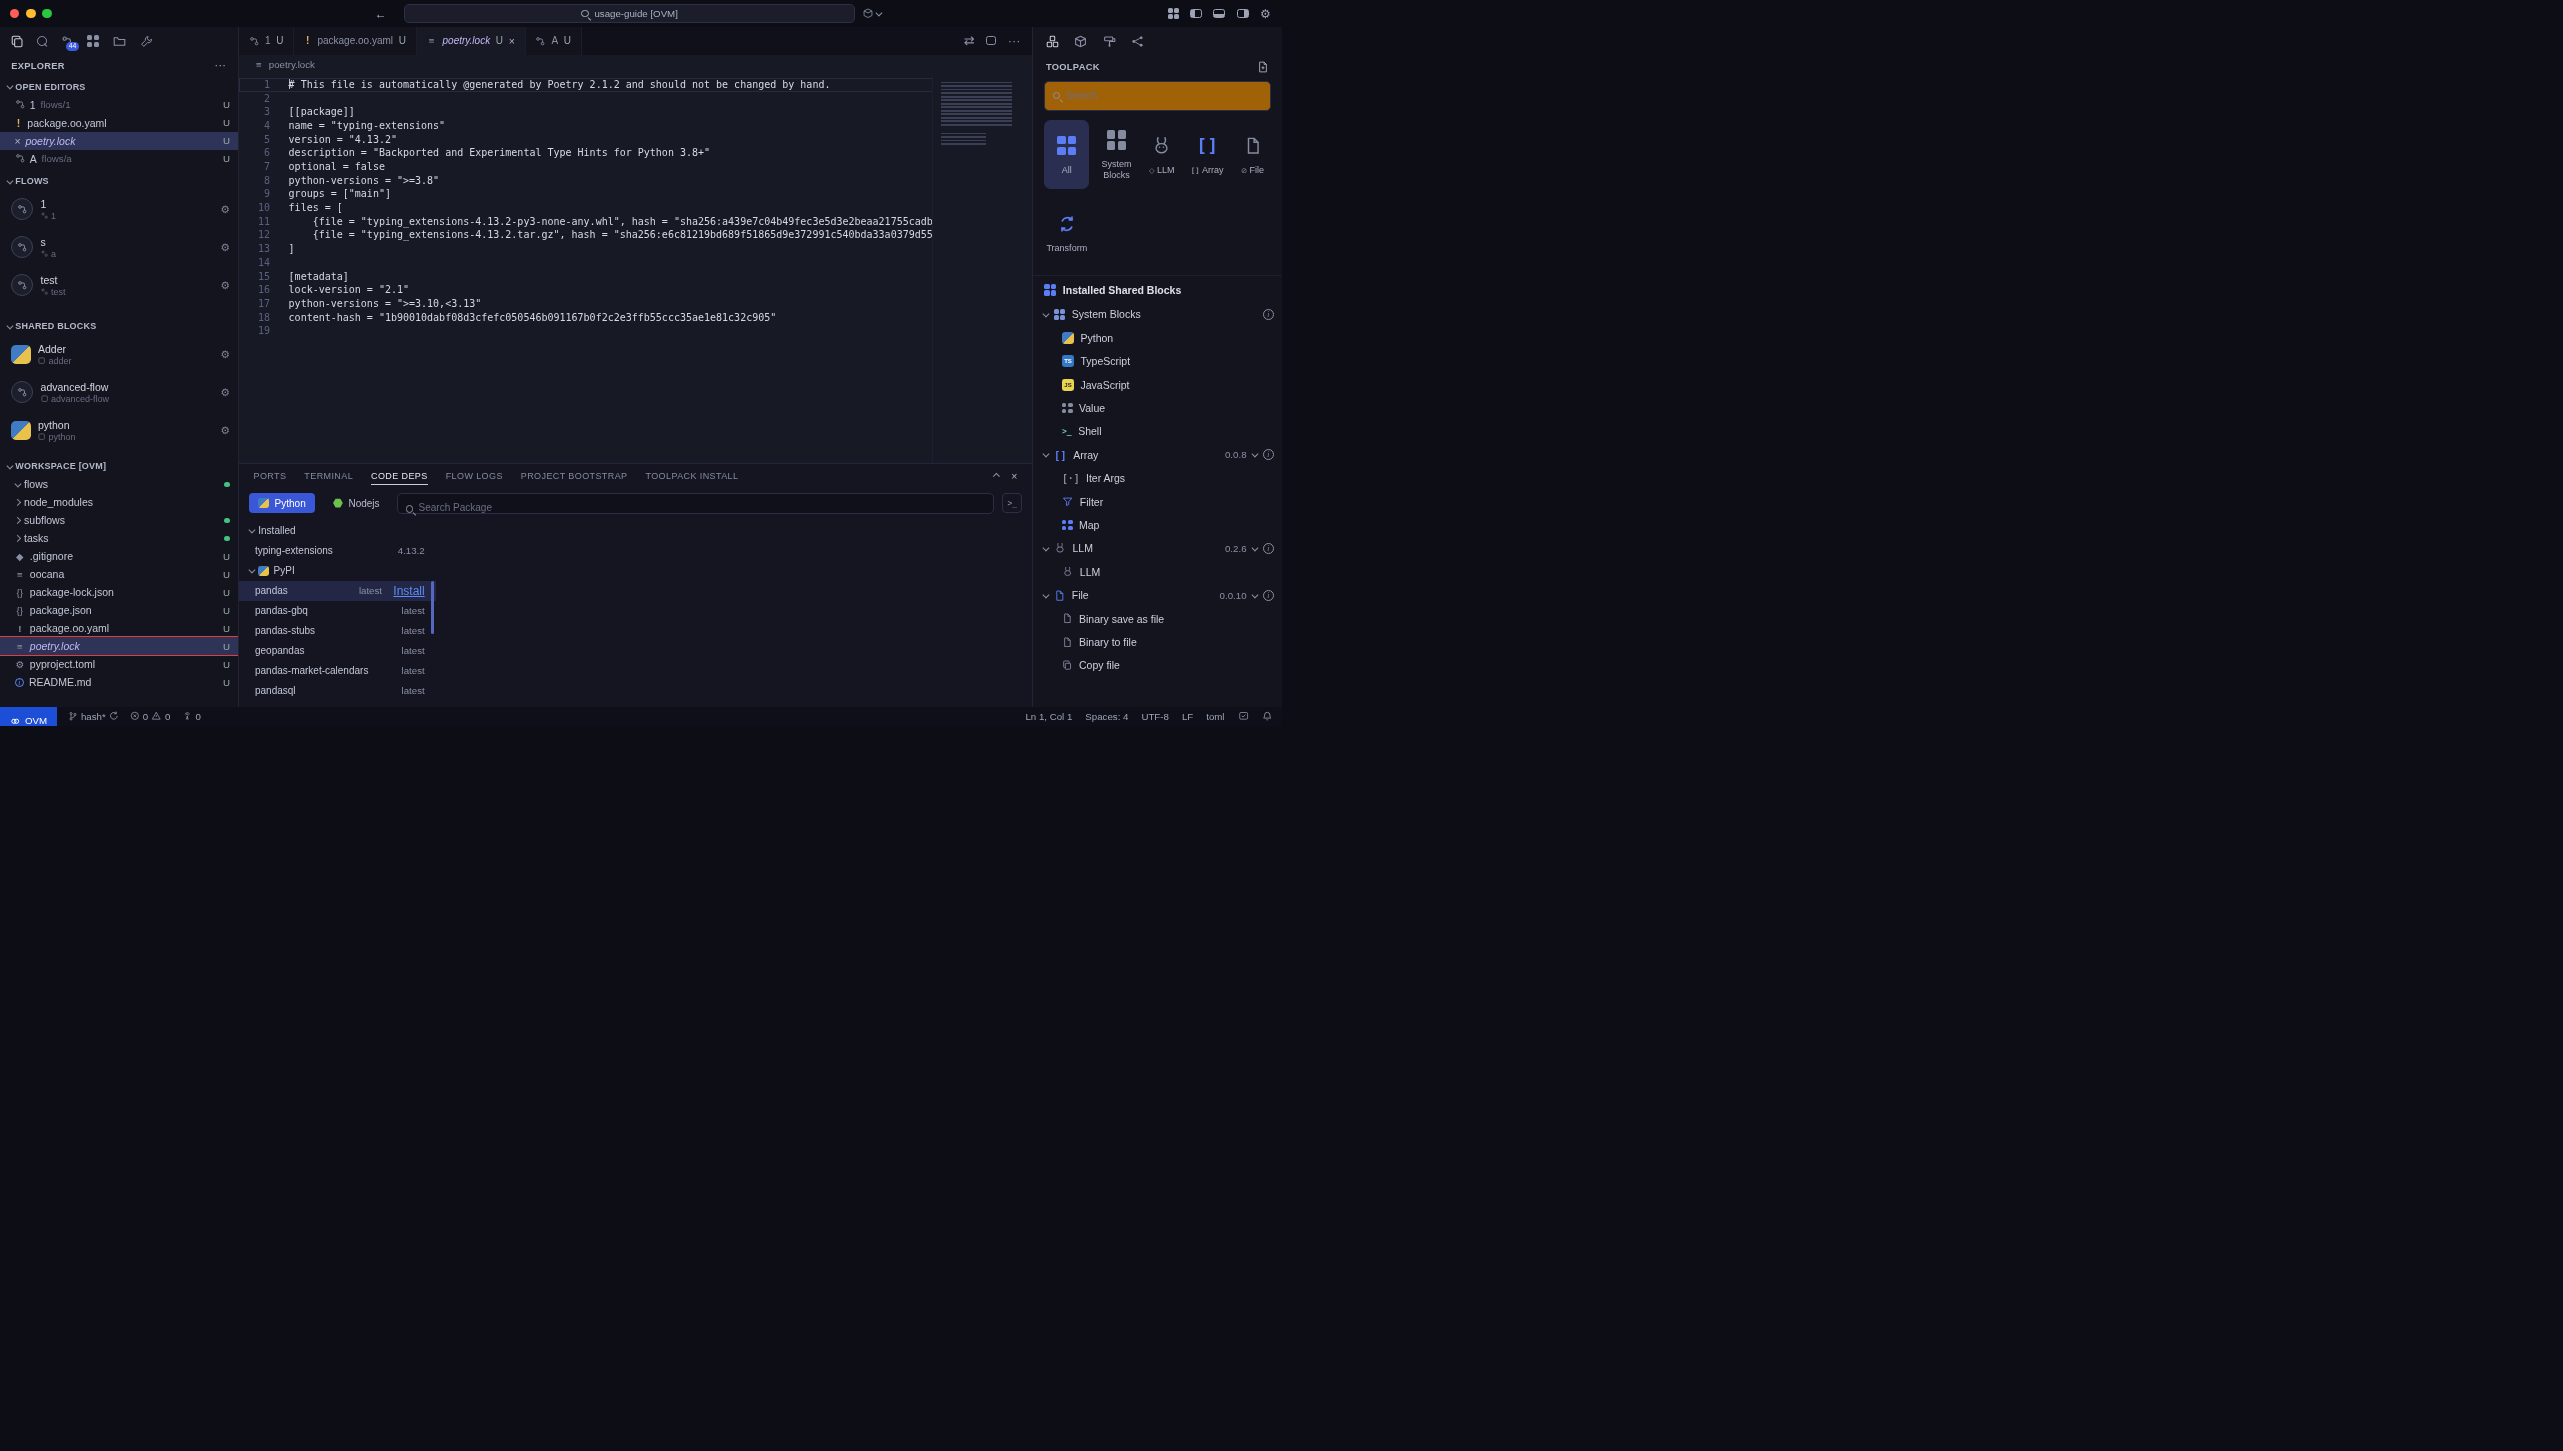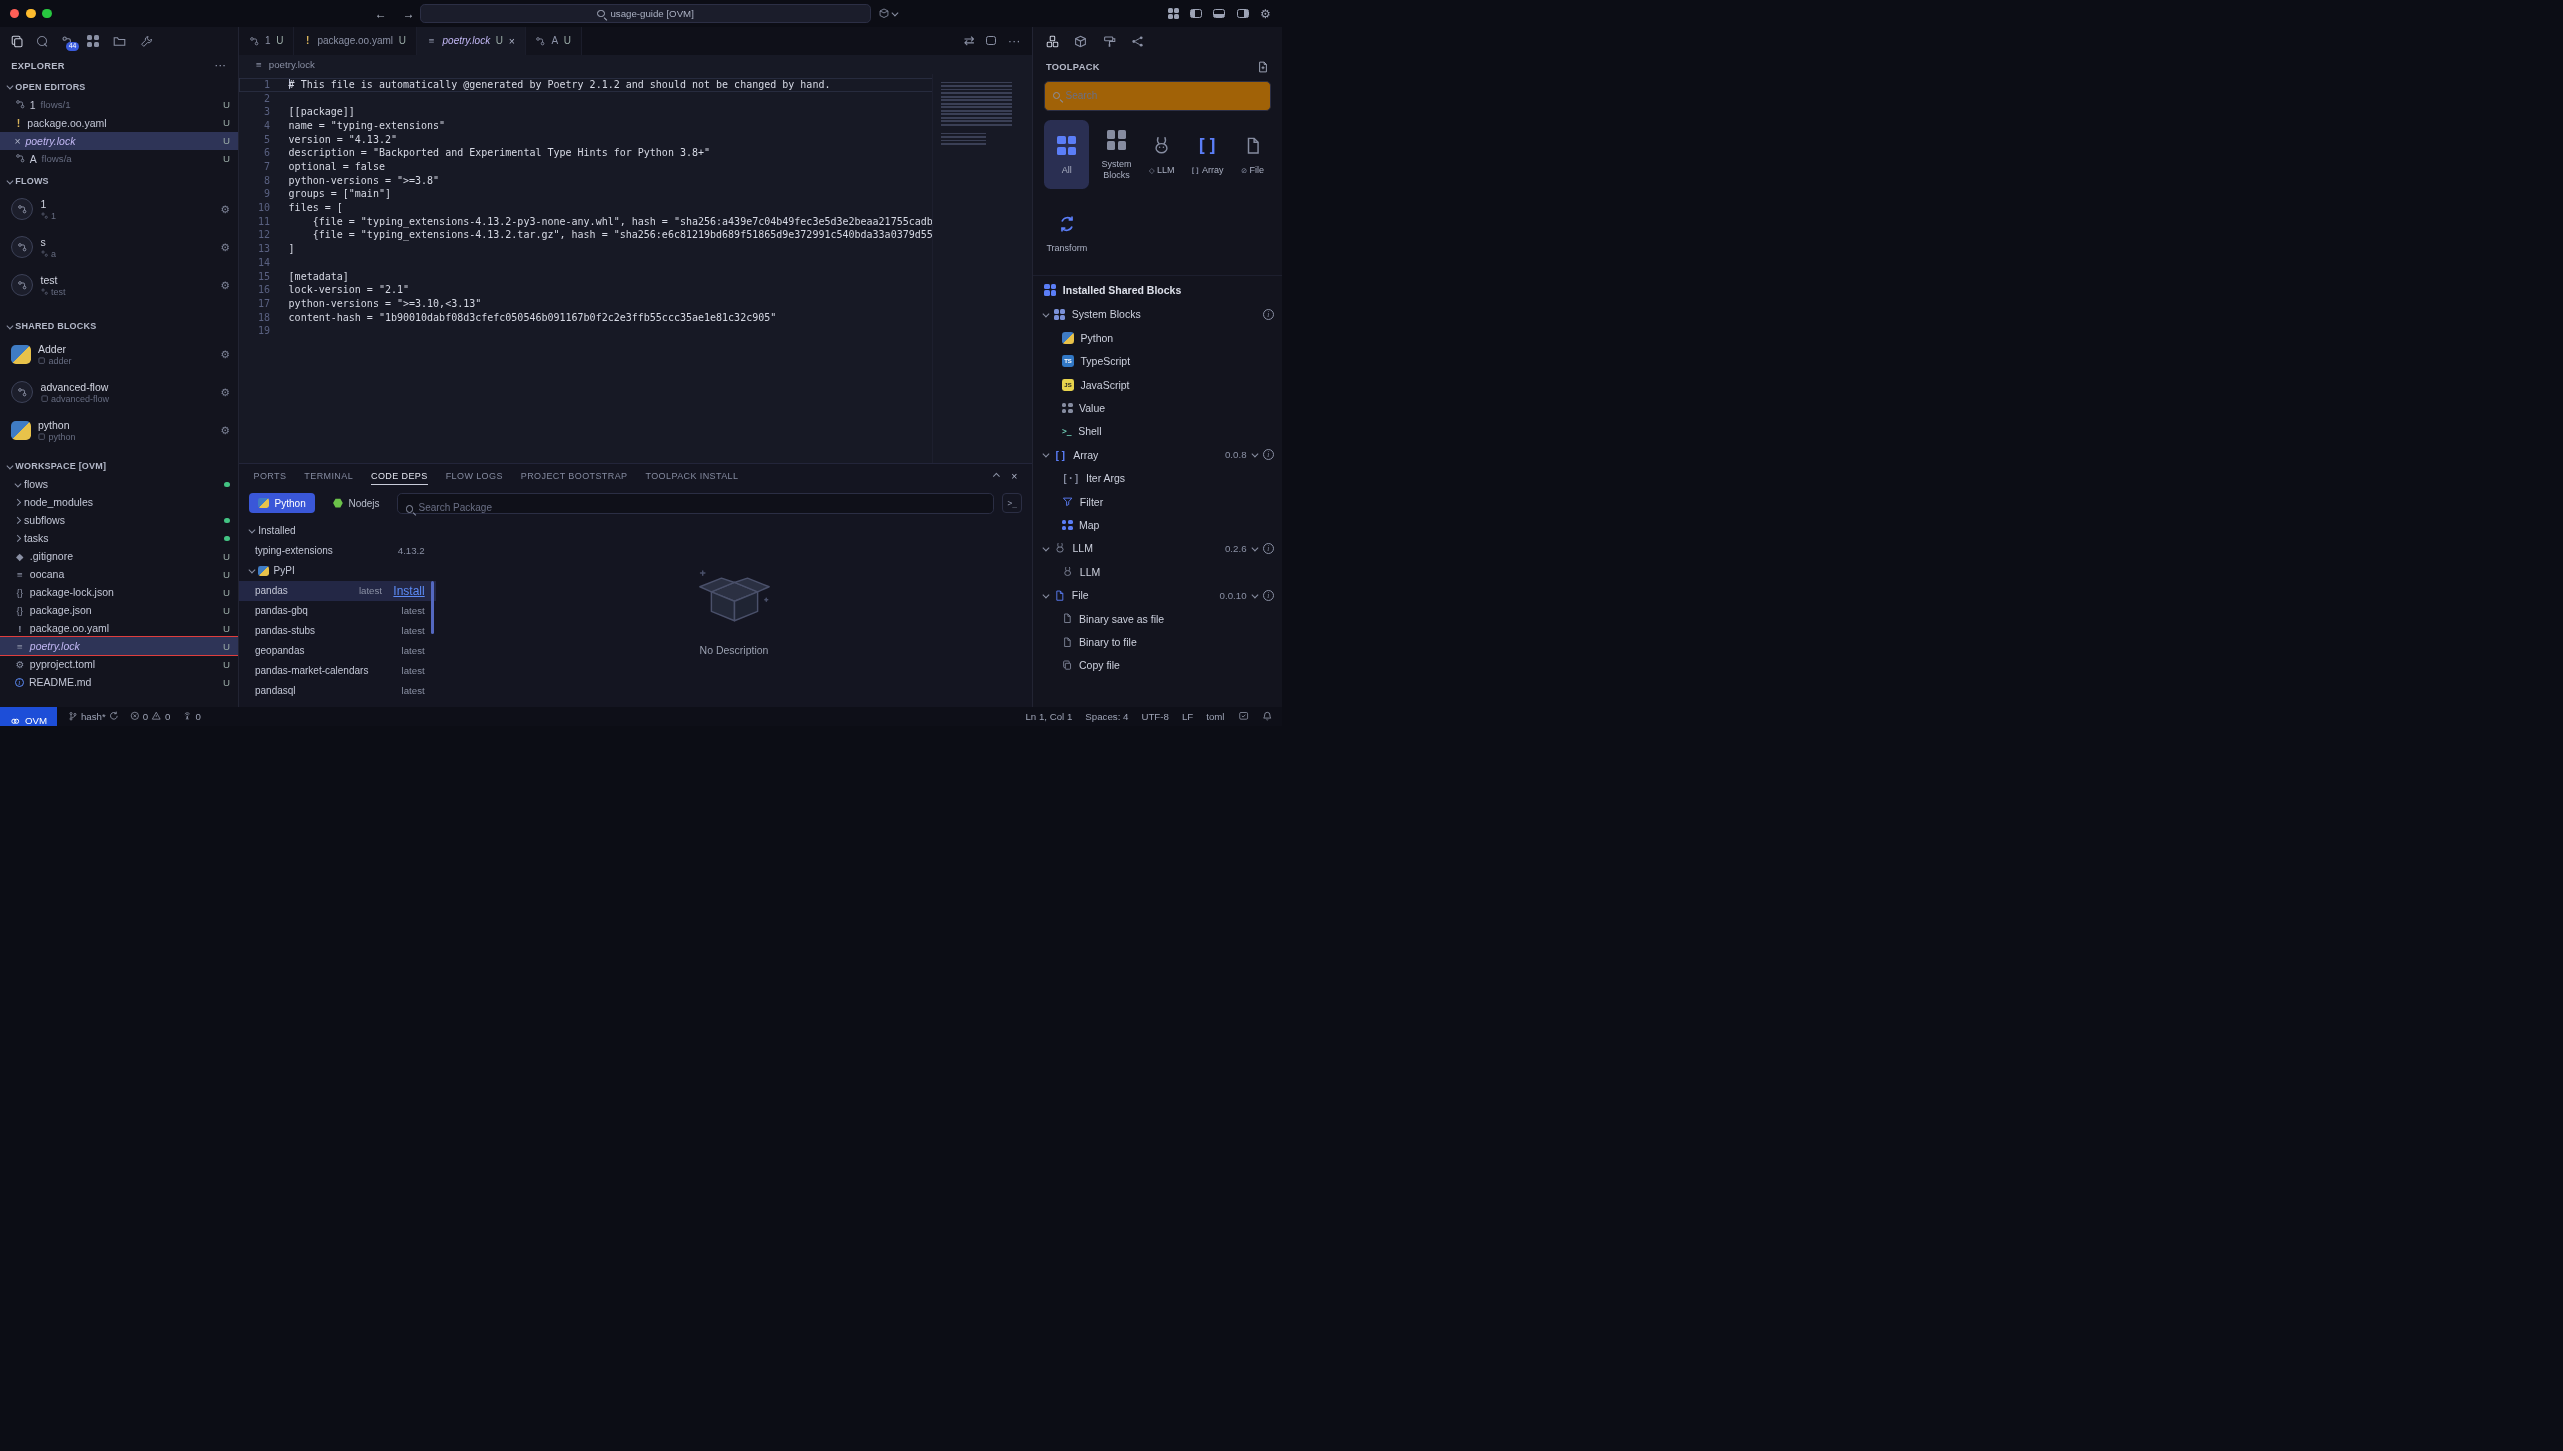--- a/index.html
+++ b/index.html
@@ -10,21 +10,21 @@
   }
   *{margin:0;padding:0;box-sizing:border-box}
   html,body{width:1282px;height:726px;overflow:hidden;background:#0c0d15;
     font-family:"Liberation Sans",sans-serif;color:var(--text);-webkit-font-smoothing:antialiased}
   .window{width:1282px;height:726px;display:flex;flex-direction:column}
   
   .titlebar{height:27px;background:var(--title);display:flex;align-items:center;flex:none;position:relative}
   .lights{display:flex;gap:6.5px;margin-left:9.7px}
   .light{width:9.7px;height:9.7px;border-radius:50%}
   .nav{display:flex;gap:16px;margin-left:323px;color:#b9bfce;font-size:12px}
-  .cmdwrap{position:absolute;left:420px;width:477px;display:flex;align-items:center;gap:6.5px}
+  .cmdwrap{position:absolute;left:404px;width:477px;display:flex;align-items:center;gap:6.5px}
   .cmd{flex:1;height:18.6px;background:#1b1d2b;border:0.8px solid #2c2f45;border-radius:4.8px;
     display:flex;align-items:center;justify-content:center;gap:5.7px;font-size:9.7px;color:#aab0c2}
   .profile{display:flex;align-items:center;gap:2.4px;color:var(--muted)}
   .tb-icons{margin-left:auto;display:flex;gap:11.3px;align-items:center;margin-right:11.3px;color:#9da3b5}
   .p-icon{width:12px;height:9.7px;border:1px solid currentColor;border-radius:2.4px;position:relative;display:inline-block}
   .p-left::before{content:'';position:absolute;left:0;top:0;bottom:0;width:3.6px;background:currentColor}
   .p-bottom::before{content:'';position:absolute;left:0;right:0;bottom:0;height:3.2px;background:currentColor}
   .p-right::before{content:'';position:absolute;right:0;top:0;bottom:0;width:3.6px;background:currentColor}
   .i-grid{display:grid;grid-template-columns:1fr 1fr;gap:1.6px;width:10.5px;height:10.5px;flex:none}
   .i-grid i{background:currentColor;border-radius:1.6px;display:block}
@@ -663,38 +663,20 @@
             <div class="drow child">
               <span>pandas-market-calendars</span>
               <span class="ver">latest</span>
             </div>
             <div class="drow child">
               <span>pandasql</span>
               <span class="ver">latest</span>
             </div>
             <span class="thumb"></span>
           </div>
-          <div class="deps-detail">
-            <svg width="89" height="65" viewBox="0 0 120 90">
-              <g stroke="#4a506a" stroke-width="2" fill="#2b3042" stroke-linejoin="round">
-                <polygon points="60,20 92,33 60,46 28,33"></polygon>
-                <path d="M28,33 L28,60 L60,73 L60,46 Z" fill="#232838"></path>
-                <path d="M92,33 L92,60 L60,73 L60,46 Z" fill="#1f2433"></path>
-                <path d="M28,33 L12,26 L42,14 L60,20 Z"></path>
-                <path d="M92,33 L108,26 L78,14 L60,20 Z"></path>
-              </g>
-              <g stroke="#4a506a" stroke-width="2" stroke-linecap="round">
-                <line x1="16" y1="4" x2="16" y2="10"></line>
-                  <line x1="13" y1="7" x2="19" y2="7"></line>
-                <line x1="104" y1="42" x2="104" y2="46"></line>
-                  <line x1="102" y1="44" x2="106" y2="44"></line>
-              </g>
-            </svg>
-            <span style="font-size:10.5px">No Description</span>
-          </div>
         </div>
       </div>
     </div>
 
     <div class="rb">
       <div class="strip" style="gap:15.4px;padding-left:13px">
         <svg class="icon16 act" viewBox="0 0 16 16">
             <rect x="1.5" y="9" width="5.5" height="5.5" rx="1" fill="none" stroke="currentColor" stroke-width="1.3"></rect>
             <rect x="9" y="9" width="5.5" height="5.5" rx="1" fill="none" stroke="currentColor" stroke-width="1.3"></rect>
             <rect x="5.2" y="1.5" width="5.5" height="5.5" rx="1" fill="none" stroke="currentColor" stroke-width="1.3"></rect>

